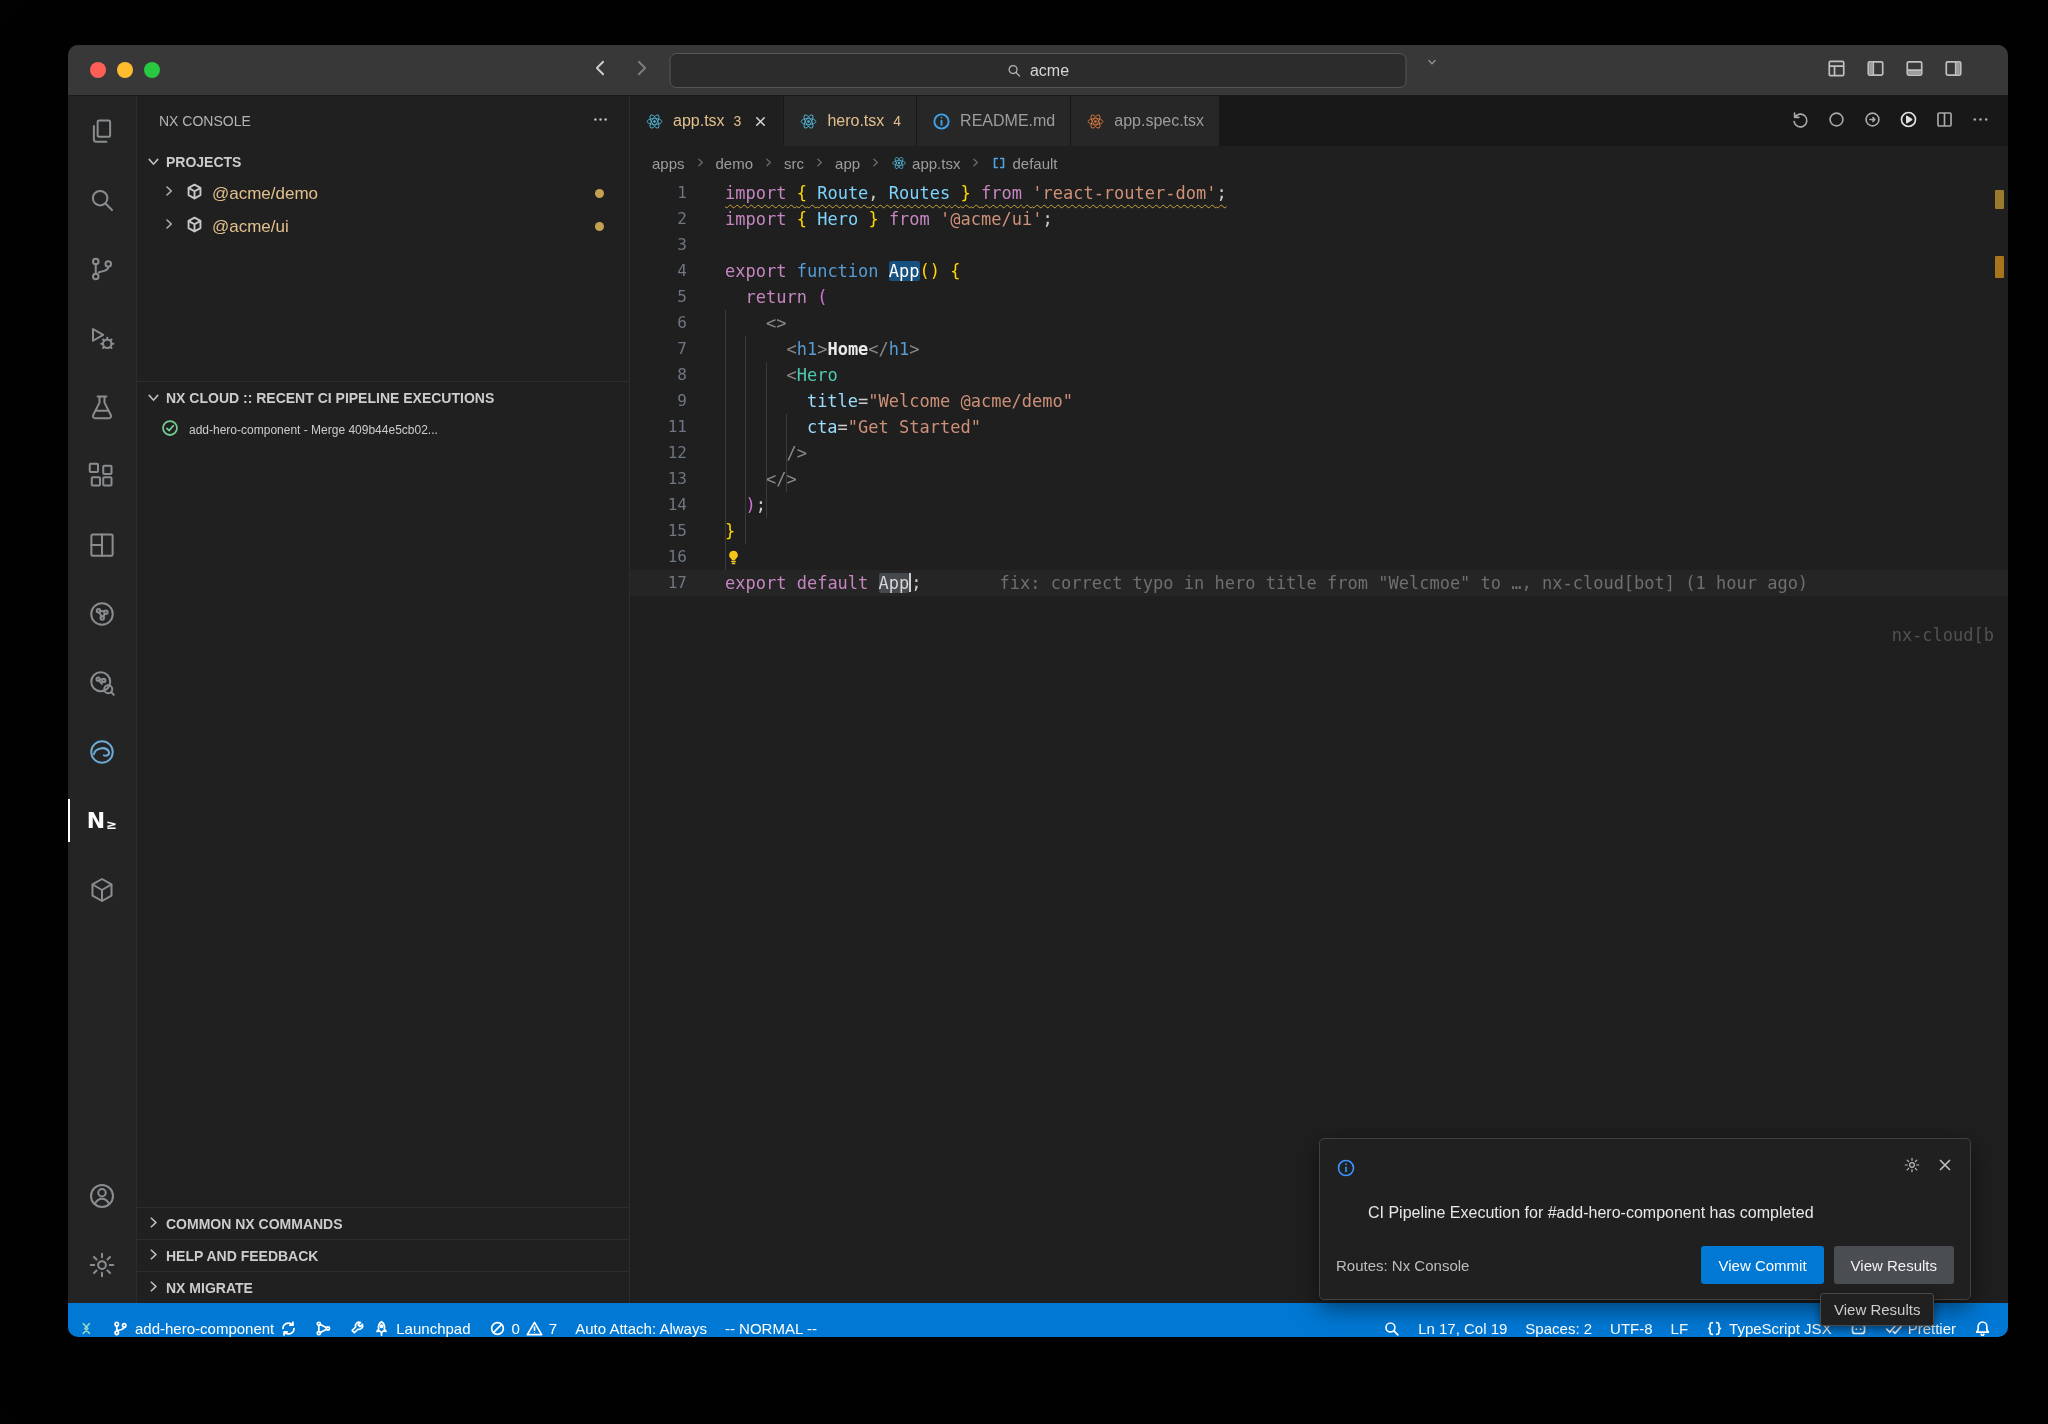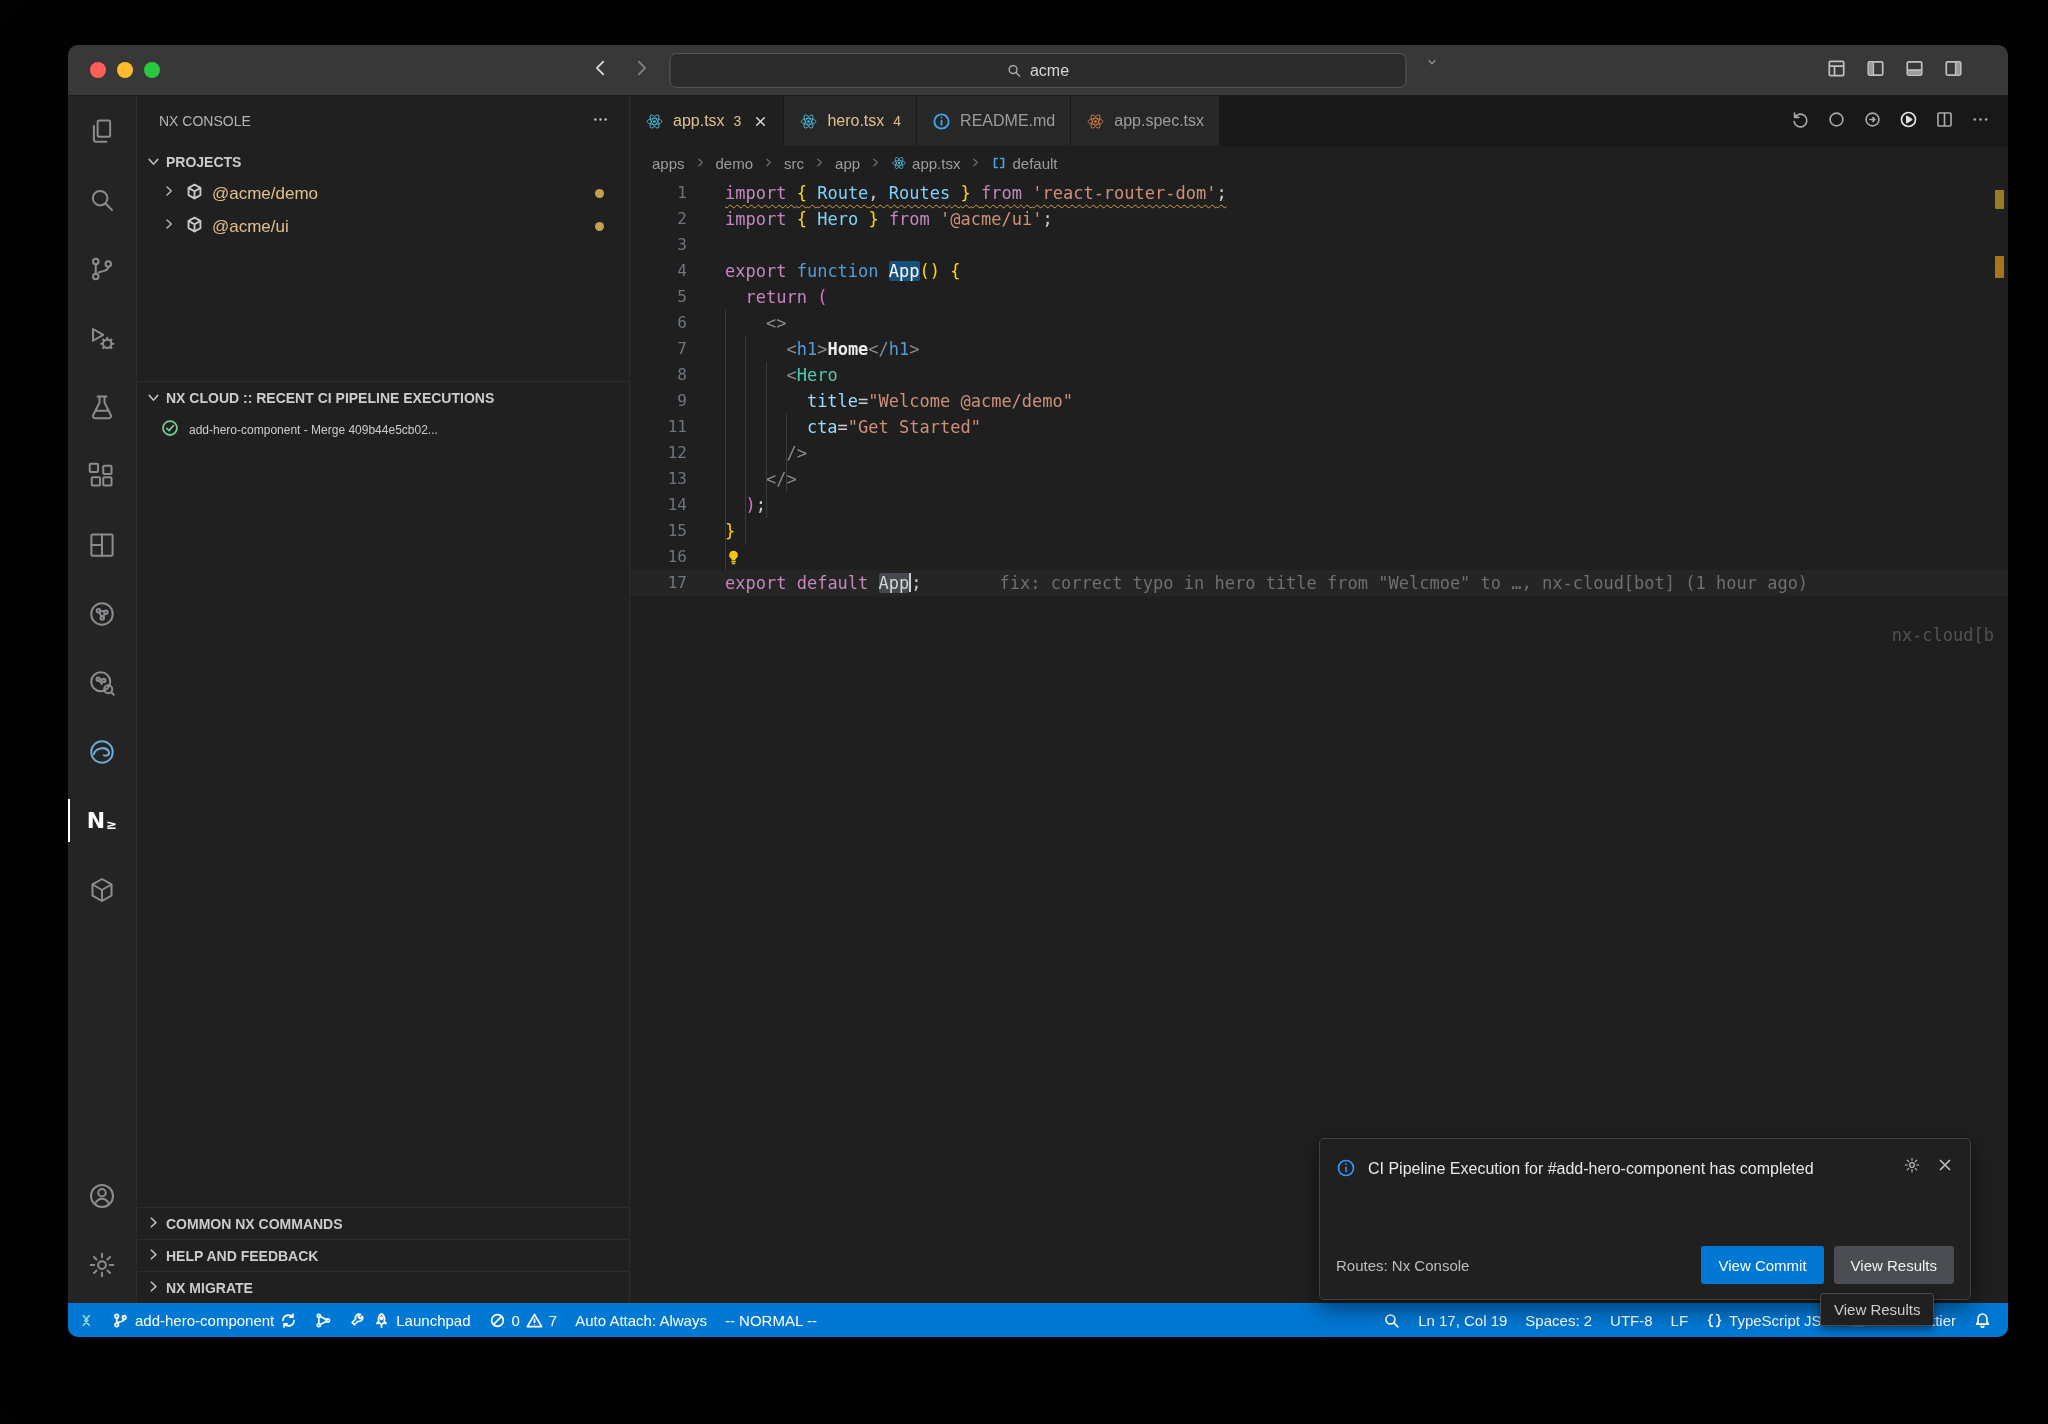--- a/index.html
+++ b/index.html
@@ -95,38 +95,38 @@
   .ghost-right{position:absolute;right:14px;top:442px;height:26px;line-height:26px;color:#7a7a7a;opacity:.55;
                font-size:17px;white-space:nowrap;}
   .iguide{position:absolute;width:1px;background:#3a3a3a;}
   .ruler-mark{position:absolute;right:4px;width:9px;border-radius:1px;}
 
   
   .toast{position:absolute;left:1251px;top:1093px;width:650px;height:160px;background:#202020;
          border:1px solid #414141;border-radius:5px;box-shadow:0 8px 24px rgba(0,0,0,.5);z-index:40;color:#e3e3e3;}
   .toast-row1{display:flex;align-items:flex-start;gap:12px;padding:17px 16px 0 16px;}
   .toast-row1 .info{width:20px;height:20px;color:#3794ff;flex:none;margin-top:2px}
-  .toast-msg{width:478px;font-size:16px;line-height:1.6;color:#e8e8e8;}
+  .toast-msg{width:478px;font-size:16px;line-height:1.6;color:#e8e8e8;margin-top:44px;}
   .toast-icons{margin-left:auto;display:flex;gap:15px;color:#bdbdbd;}
   .toast-icons svg{width:18px;height:18px}
   .toast-row2{position:absolute;left:0;right:0;bottom:15px;display:flex;align-items:center;padding:0 16px;}
   .toast-src{font-size:15px;color:#bdbdbd;}
   .toast-btns{margin-left:auto;display:flex;gap:10px;}
   .btn{height:38px;padding:0 17px;font-size:15px;display:flex;align-items:center;border-radius:3px;border:none;
        font-family:"Liberation Sans",sans-serif;}
   .btn.primary{background:#0078d4;color:#fff;}
   .btn.secondary{background:#4a4d52;color:#f2f2f2;}
   .tooltip{position:absolute;left:1752px;top:1248px;padding:7px 13px;background:#202020;border:1px solid #4a4a4a;
            border-radius:3px;font-size:15px;color:#cccccc;z-index:60;box-shadow:0 3px 10px rgba(0,0,0,.5);}
 
   
   .statusbar{position:absolute;left:0;right:0;bottom:0;height:34px;background:#0078d4;display:flex;
              align-items:center;justify-content:space-between;color:#fff;font-size:15px;z-index:30;}
   .sb-group{display:flex;align-items:center;height:100%;}
-  .sb-item{display:flex;align-items:center;gap:6px;padding:0 9px;height:100%;white-space:nowrap;}
+  .sb-item{display:flex;align-items:flex-end;gap:6px;padding:0 9px;height:100%;white-space:nowrap;}
   .sb-item svg{width:17px;height:17px}
   .sb-item .teal{color:#8fd8c6}
   .sb-group.right{padding-right:8px;}
 </style>
 </head>
 <body>
 
 <div class="stage">
   <div class="window">
 

